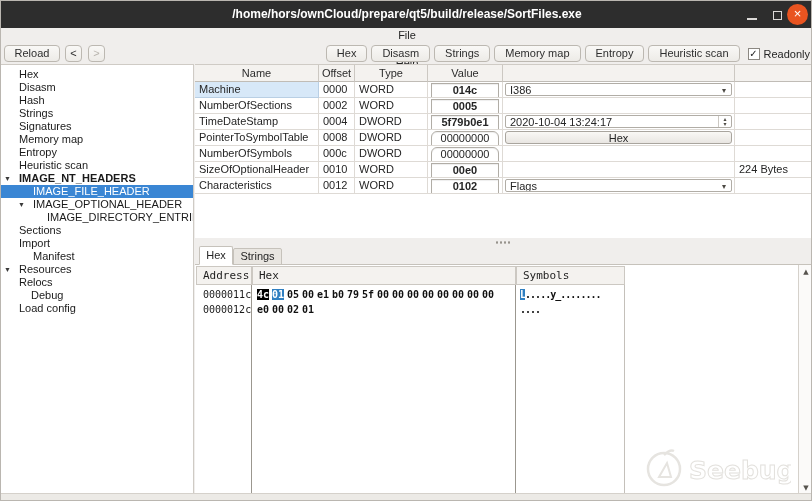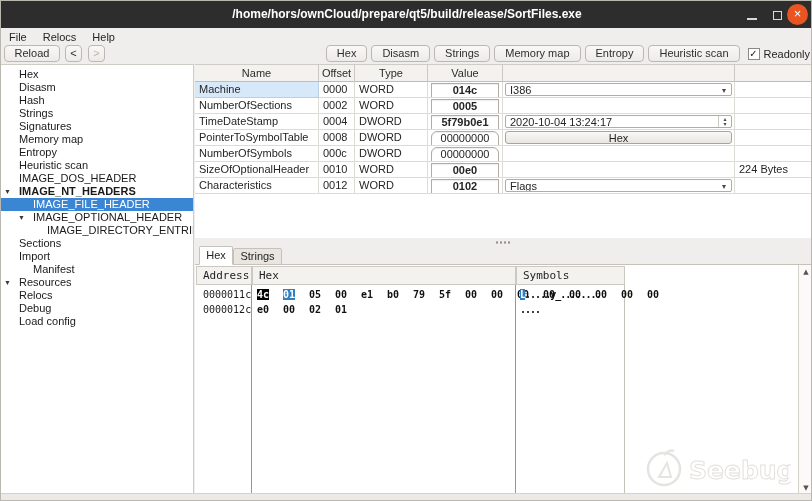--- a/index.html
+++ b/index.html
@@ -11,21 +11,21 @@
     border:1px solid #bab6b0;
   }
   
   .titlebar { position:absolute; left:0; top:0; width:812px; height:27px; background:var(--titlebar,#2d2d2d); }
   .titlebar .title { display:block; text-align:center; line-height:26px; color:#ffffff; font-weight:bold; font-size:12px; white-space:nowrap; }
   .win-min { position:absolute; right:56px; top:17px; width:10px; height:2px; background:#dcdad8; }
   .win-max { position:absolute; right:31px; top:10px; width:9px; height:9px; border:1px solid #dcdad8; }
   .win-close { position:absolute; right:5px; top:3px; width:21px; height:21px; border-radius:50%;
     background:var(--close,#e95420); color:#fff; font-size:13px; line-height:20px; text-align:center; }
   
-  .menubar { position:absolute; left:0; top:27px; width:812px; height:17px; display:flex; align-items:center; font-size:11px; }
+  .menubar { position:absolute; left:0; top:27px; width:812px; height:17px; display:flex; align-items:center; font-size:11px;flex-direction:column; }
   .menu-item { padding:1px 8px; }
   
   .toolbar { position:absolute; left:0; top:44px; width:812px; height:18px; }
   .btn { display:inline-block; background:linear-gradient(#f9f8f6,#edebe7); border:1px solid #bcb8b1;
     border-radius:4px; font-size:11px; color:#2e2e2e; height:17px; line-height:15px; text-align:center; }
   .btn-reload { position:absolute; left:3px; top:0; width:56px; }
   .btn-back   { position:absolute; left:64px; top:0; width:17px; }
   .btn-fwd    { position:absolute; left:87px; top:0; width:17px; color:#b9b5ae; }
   .toolbar-right { position:absolute; right:3px; top:0; height:17px; display:flex; gap:4px; align-items:center; }
   .toolbar-right .btn { padding:0 10px; }
@@ -74,21 +74,21 @@
   .hx-head.h-address { left:1px;  width:56px; }
   .hx-head.h-hex     { left:57px; width:264px; }
   .hx-head.h-symbols { left:321px; width:109px; }
   .vline { position:absolute; top:20px; bottom:0; width:1px; }
   .vline.v1 { left:56px;  background:#9b978f; }
   .vline.v2 { left:320px; background:#9b978f; }
   .vline.v3 { left:429px; background:#c4c0ba; }
   .hx-row { position:absolute; left:0; width:600px; height:16px; font-size:10px; }
   .hx-addr { position:absolute; left:8px; top:1px; letter-spacing:0; color:#1a1a1a; }
   .hx-bytes { position:absolute; left:62px; top:1px; white-space:nowrap; }
-  .hx-bytes .byte { display:inline-block; width:12px; margin-right:14px; text-align:center; font-weight:bold; color:#111; }
+  .hx-bytes .byte { display:inline-block; width:12px; margin-right:3px; text-align:center; font-weight:bold; color:#111; }
   .byte.cursor { background:#000; color:#fff; }
   .byte.sel    { background:var(--sel,#2f7fc1); color:#fff; }
   .hx-syms { position:absolute; left:325px; top:1px; white-space:nowrap; font-weight:bold; letter-spacing:-1px; color:#111; }
   .hx-syms .sym.sel { background:var(--sel,#2f7fc1); color:#fff; }
   
   .vscroll { position:absolute; right:0; top:0; width:15px; height:231px; background:#fbfaf9; border-left:1px solid #d5d1cb; }
   .vscroll .sc-up, .vscroll .sc-down { position:absolute; left:0; width:14px; height:13px; text-align:center; font-size:7px; line-height:13px; color:#56534e; font-family:"DejaVu Sans", sans-serif; }
   .vscroll .sc-up { top:1px; } .vscroll .sc-down { bottom:1px; }
   
   .watermark { position:absolute; right:22px; bottom:4px; width:150px; height:48px; }
@@ -133,31 +133,30 @@
 
 <div class="sidebar">
     <div class="tree-row" style="padding-left: 18px;"><span>Hex</span></div>
     <div class="tree-row" style="padding-left: 18px;"><span>Disasm</span></div>
     <div class="tree-row" style="padding-left: 18px;"><span>Hash</span></div>
     <div class="tree-row" style="padding-left: 18px;"><span>Strings</span></div>
     <div class="tree-row" style="padding-left: 18px;"><span>Signatures</span></div>
     <div class="tree-row" style="padding-left: 18px;"><span>Memory map</span></div>
     <div class="tree-row" style="padding-left: 18px;"><span>Entropy</span></div>
     <div class="tree-row" style="padding-left: 18px;"><span>Heuristic scan</span></div>
-    <div class="tree-row" style="padding-left: 18px;"><span>IMAGE_DOS_HEADER</span></div>
     <div class="tree-row" style="padding-left: 18px; font-weight: bold;"><span class="expander" style="left: 3px;">▼</span><span>IMAGE_NT_HEADERS</span></div>
     <div class="tree-row selected" style="padding-left: 32px;"><span>IMAGE_FILE_HEADER</span></div>
     <div class="tree-row" style="padding-left: 32px;"><span class="expander" style="left: 17px;">▼</span><span>IMAGE_OPTIONAL_HEADER</span></div>
     <div class="tree-row" style="padding-left: 46px;"><span>IMAGE_DIRECTORY_ENTRIES</span></div>
     <div class="tree-row" style="padding-left: 18px;"><span>Sections</span></div>
     <div class="tree-row" style="padding-left: 18px;"><span>Import</span></div>
     <div class="tree-row" style="padding-left: 32px;"><span>Manifest</span></div>
     <div class="tree-row" style="padding-left: 18px;"><span class="expander" style="left: 3px;">▼</span><span>Resources</span></div>
     <div class="tree-row" style="padding-left: 18px;"><span>Relocs</span></div>
-    <div class="tree-row" style="padding-left: 18px;"><span>Debug</span></div>
+    <div class="tree-row" style="padding-left: 30px;"><span>Debug</span></div>
     <div class="tree-row" style="padding-left: 18px;"><span>Load config</span></div>
   </div>
 
 <div class="top-pane">
   <div class="fields-grid">
       <div class="fh">Name</div>
       <div class="fh">Offset</div>
       <div class="fh">Type</div>
       <div class="fh">Value</div>
       <div class="fh"></div>

